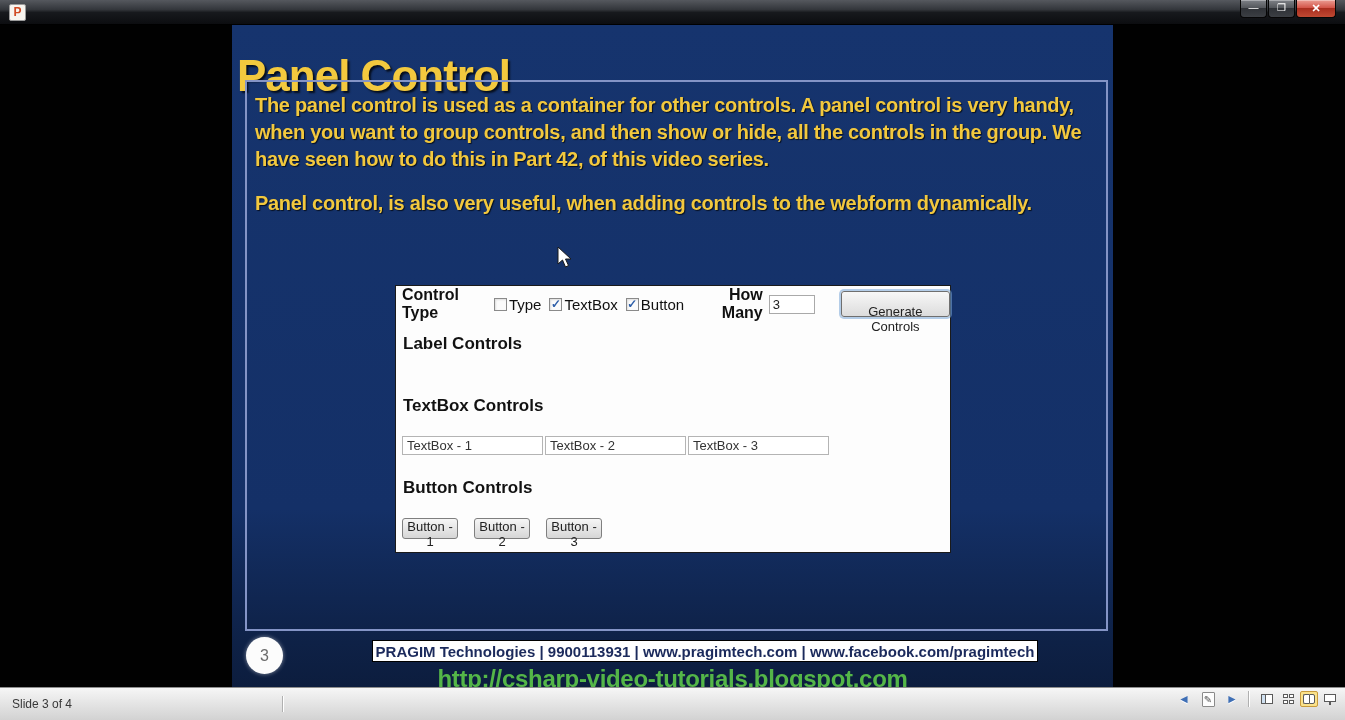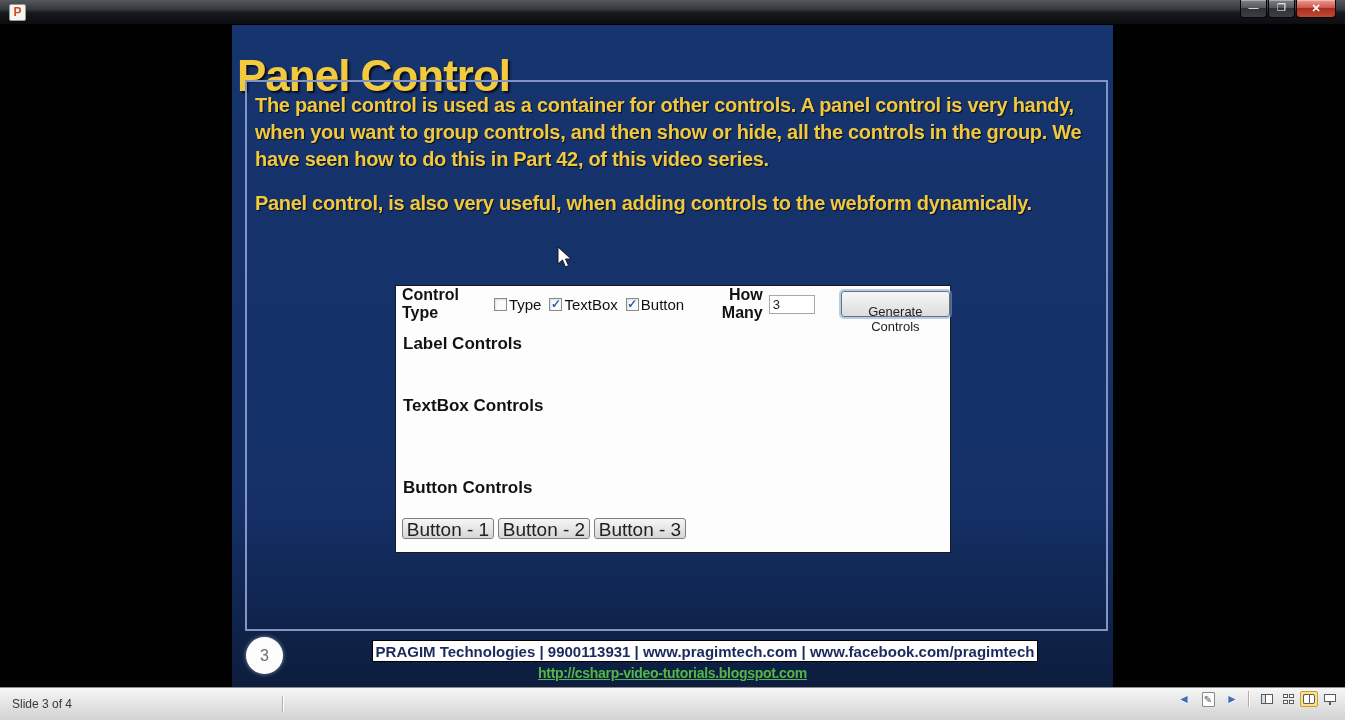--- a/index.html
+++ b/index.html
@@ -90,21 +90,21 @@
   .sec-head.labels{ top:48px; }
   .sec-head.textboxes{ top:110px; }
   .sec-head.buttons{ top:192px; }
   .tb-row{ position:absolute; left:6px; top:150px; display:flex; }
   .tb-input{
     width:141px; height:19px; margin-right:2px; border:1px solid #b4b4b4;
     font-size:13px; color:#333; padding-left:4px; font-family:"Liberation Sans",sans-serif;
   }
   .btn-row{ position:absolute; left:6px; top:232px; display:flex; }
   .form-btn{
-    width:92px; height:21px; margin-right:4px; font-size:19px; color:#222;
+    width:56px; height:21px; margin-right:16px; font-size:13px; color:#222;
     font-family:"Liberation Sans",sans-serif;
     background:linear-gradient(180deg,#f6f6f6,#d6d6d6);
     border:1px solid #7f7f7f; border-radius:3px;
   }
 
   
   .cursor{ position:absolute; left:325px; top:221px; width:16px; height:24px; }
 
   
   .badge{
@@ -115,21 +115,21 @@
     color:#6b6b6b; font-size:16px;
   }
   .footer-strip{
     position:absolute; left:104px; top:615px; width:666px; height:22px;
     background:#fff; border:1px solid #000;
     display:flex; align-items:center; justify-content:center;
     color:#1b2a5c; font-size:15px; font-weight:bold; white-space:nowrap;margin-left:36px;
   }
   .footer-link{
     position:absolute; left:0; top:640px; width:100%;
-    text-align:center; font-size:14px; font-weight:bold;
+    text-align:center; font-size:24px; font-weight:bold;
     color:#54b648; text-decoration:underline; letter-spacing:-0.3px;
   }
 
   
   .statusbar{
     position:absolute; left:0; bottom:0; width:1345px; height:33px;
     background:linear-gradient(180deg,#f6f6f6 0%,#e4e4e4 50%,#d2d2d2 100%);
     border-top:1px solid #8e8e8e;
     display:flex; align-items:center; font-size:12px; color:#383838;
   }
@@ -202,20 +202,25 @@
 
           <span class="b how-many">How Many</span>
           <input class="how-many-input" type="text" value="3" style="">
           <button class="gen-btn">Generate Controls</button>
         </div>
 
         <div class="sec-head labels">Label Controls</div>
 
         <div class="sec-head textboxes">TextBox Controls</div>
 
+        <div class="tb-row">
+          <input class="tb-input" type="text" value="TextBox - 1" style="">
+          <input class="tb-input" type="text" value="TextBox - 2" style="">
+          <input class="tb-input" type="text" value="TextBox - 3" style="">
+        </div>
 
         <div class="sec-head buttons">Button Controls</div>
 
         <div class="btn-row">
           <button class="form-btn">Button - 1</button>
           <button class="form-btn">Button - 2</button>
           <button class="form-btn">Button - 3</button>
         </div>
       </div>
 

